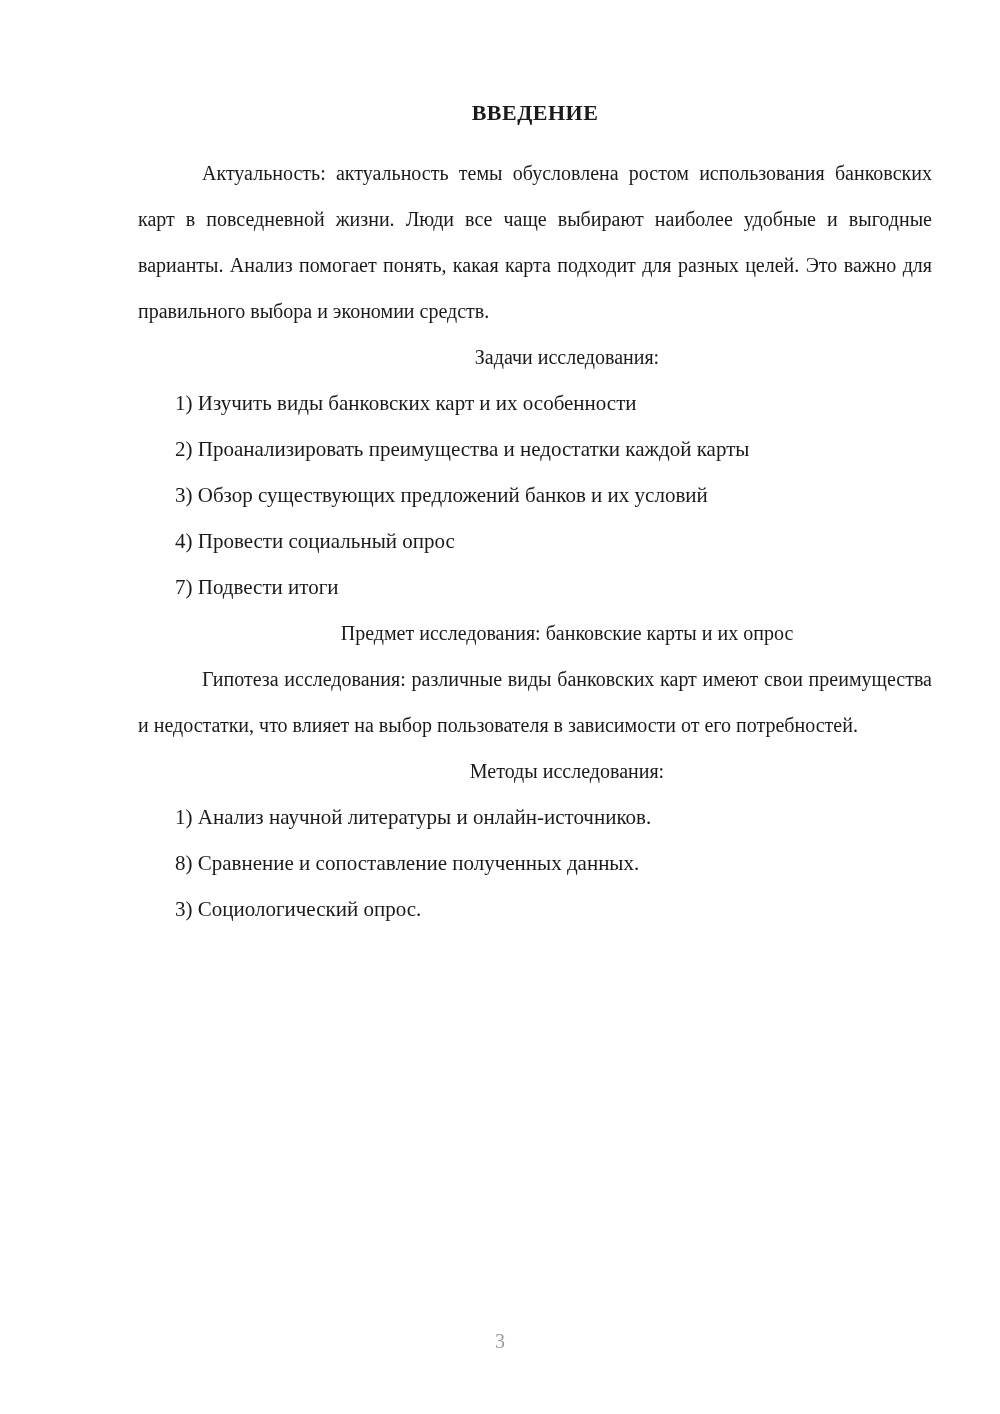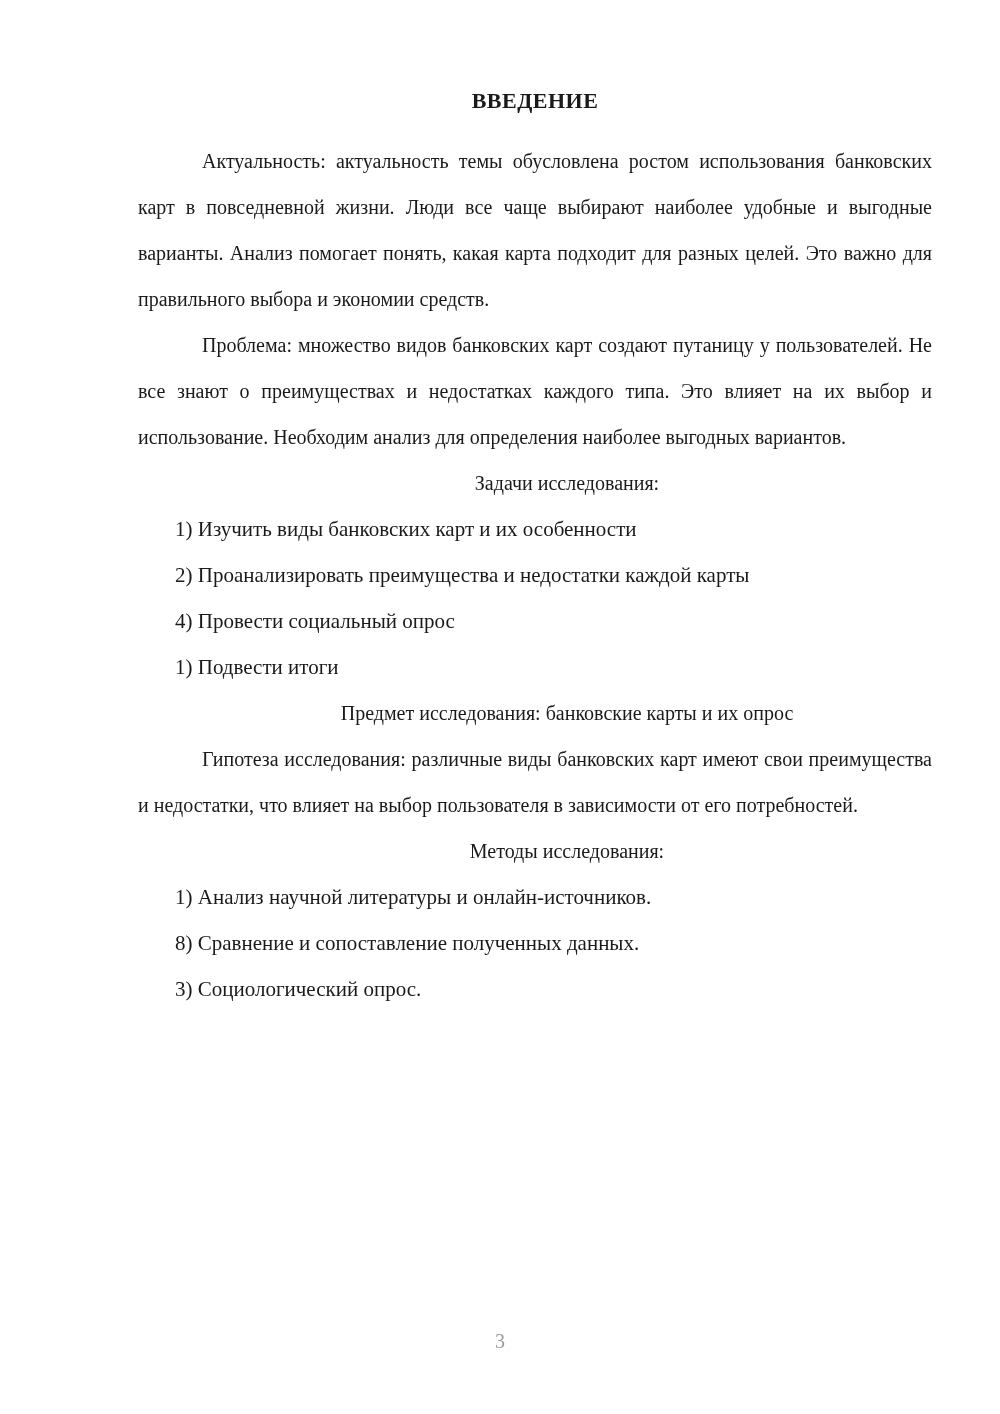--- a/index.html
+++ b/index.html
@@ -14,21 +14,21 @@
     height: 1414px;
     margin: 0 auto;
     background: #ffffff;
     overflow: hidden;
     font-family: "Liberation Serif", "DejaVu Serif", serif;
     color: #1a1a1a;
   }
   .content {
     position: absolute;
     left: 138px;
-    top: 88px;
+    top: 100px;
     width: 794px;
   }
   .doc-title {
     font-size: 22px;
     font-weight: bold;
     text-align: center;
     letter-spacing: 0.5px;
     line-height: 1.2;
     margin: 0 0 24px 0;
   }
@@ -71,30 +71,30 @@
 <body>
 
 <div class="page">
 
   <div class="content">
 
     <h1 class="doc-title">ВВЕДЕНИЕ</h1>
 
     <p class="para">Актуальность: актуальность темы обусловлена ростом использования банковских карт в повседневной жизни. Люди все чаще выбирают наиболее удобные и выгодные варианты. Анализ помогает понять, какая карта подходит для разных целей. Это важно для правильного выбора и экономии средств.</p>
 
-    <p class="para">Проблема: множество видов банковских карт создают путаницу у пользователей. Не все знают о преимуществах и недостатках каждого типа. Это влияет на их выбор и использование. Необходим анализ для определения наиболее выгодных вариантов.</p>
 
 
     <p class="para last-left">Задачи исследования:</p>
 
     <ul class="list">
       <li>1) Изучить виды банковских карт и их особенности</li>
       <li>2) Проанализировать преимущества и недостатки каждой карты</li>
+      <li>3) Обзор существующих предложений банков и их условий</li>
       <li>4) Провести социальный опрос</li>
-      <li>1) Подвести итоги</li>
+      <li>7) Подвести итоги</li>
     </ul>
 
 
     <p class="para last-left">Предмет исследования: банковские карты и их опрос</p>
 
     <p class="para">Гипотеза исследования: различные виды банковских карт имеют свои преимущества и недостатки, что влияет на выбор пользователя в зависимости от его потребностей.</p>
 
     <p class="para last-left">Методы исследования:</p>
 
     <ul class="list">

